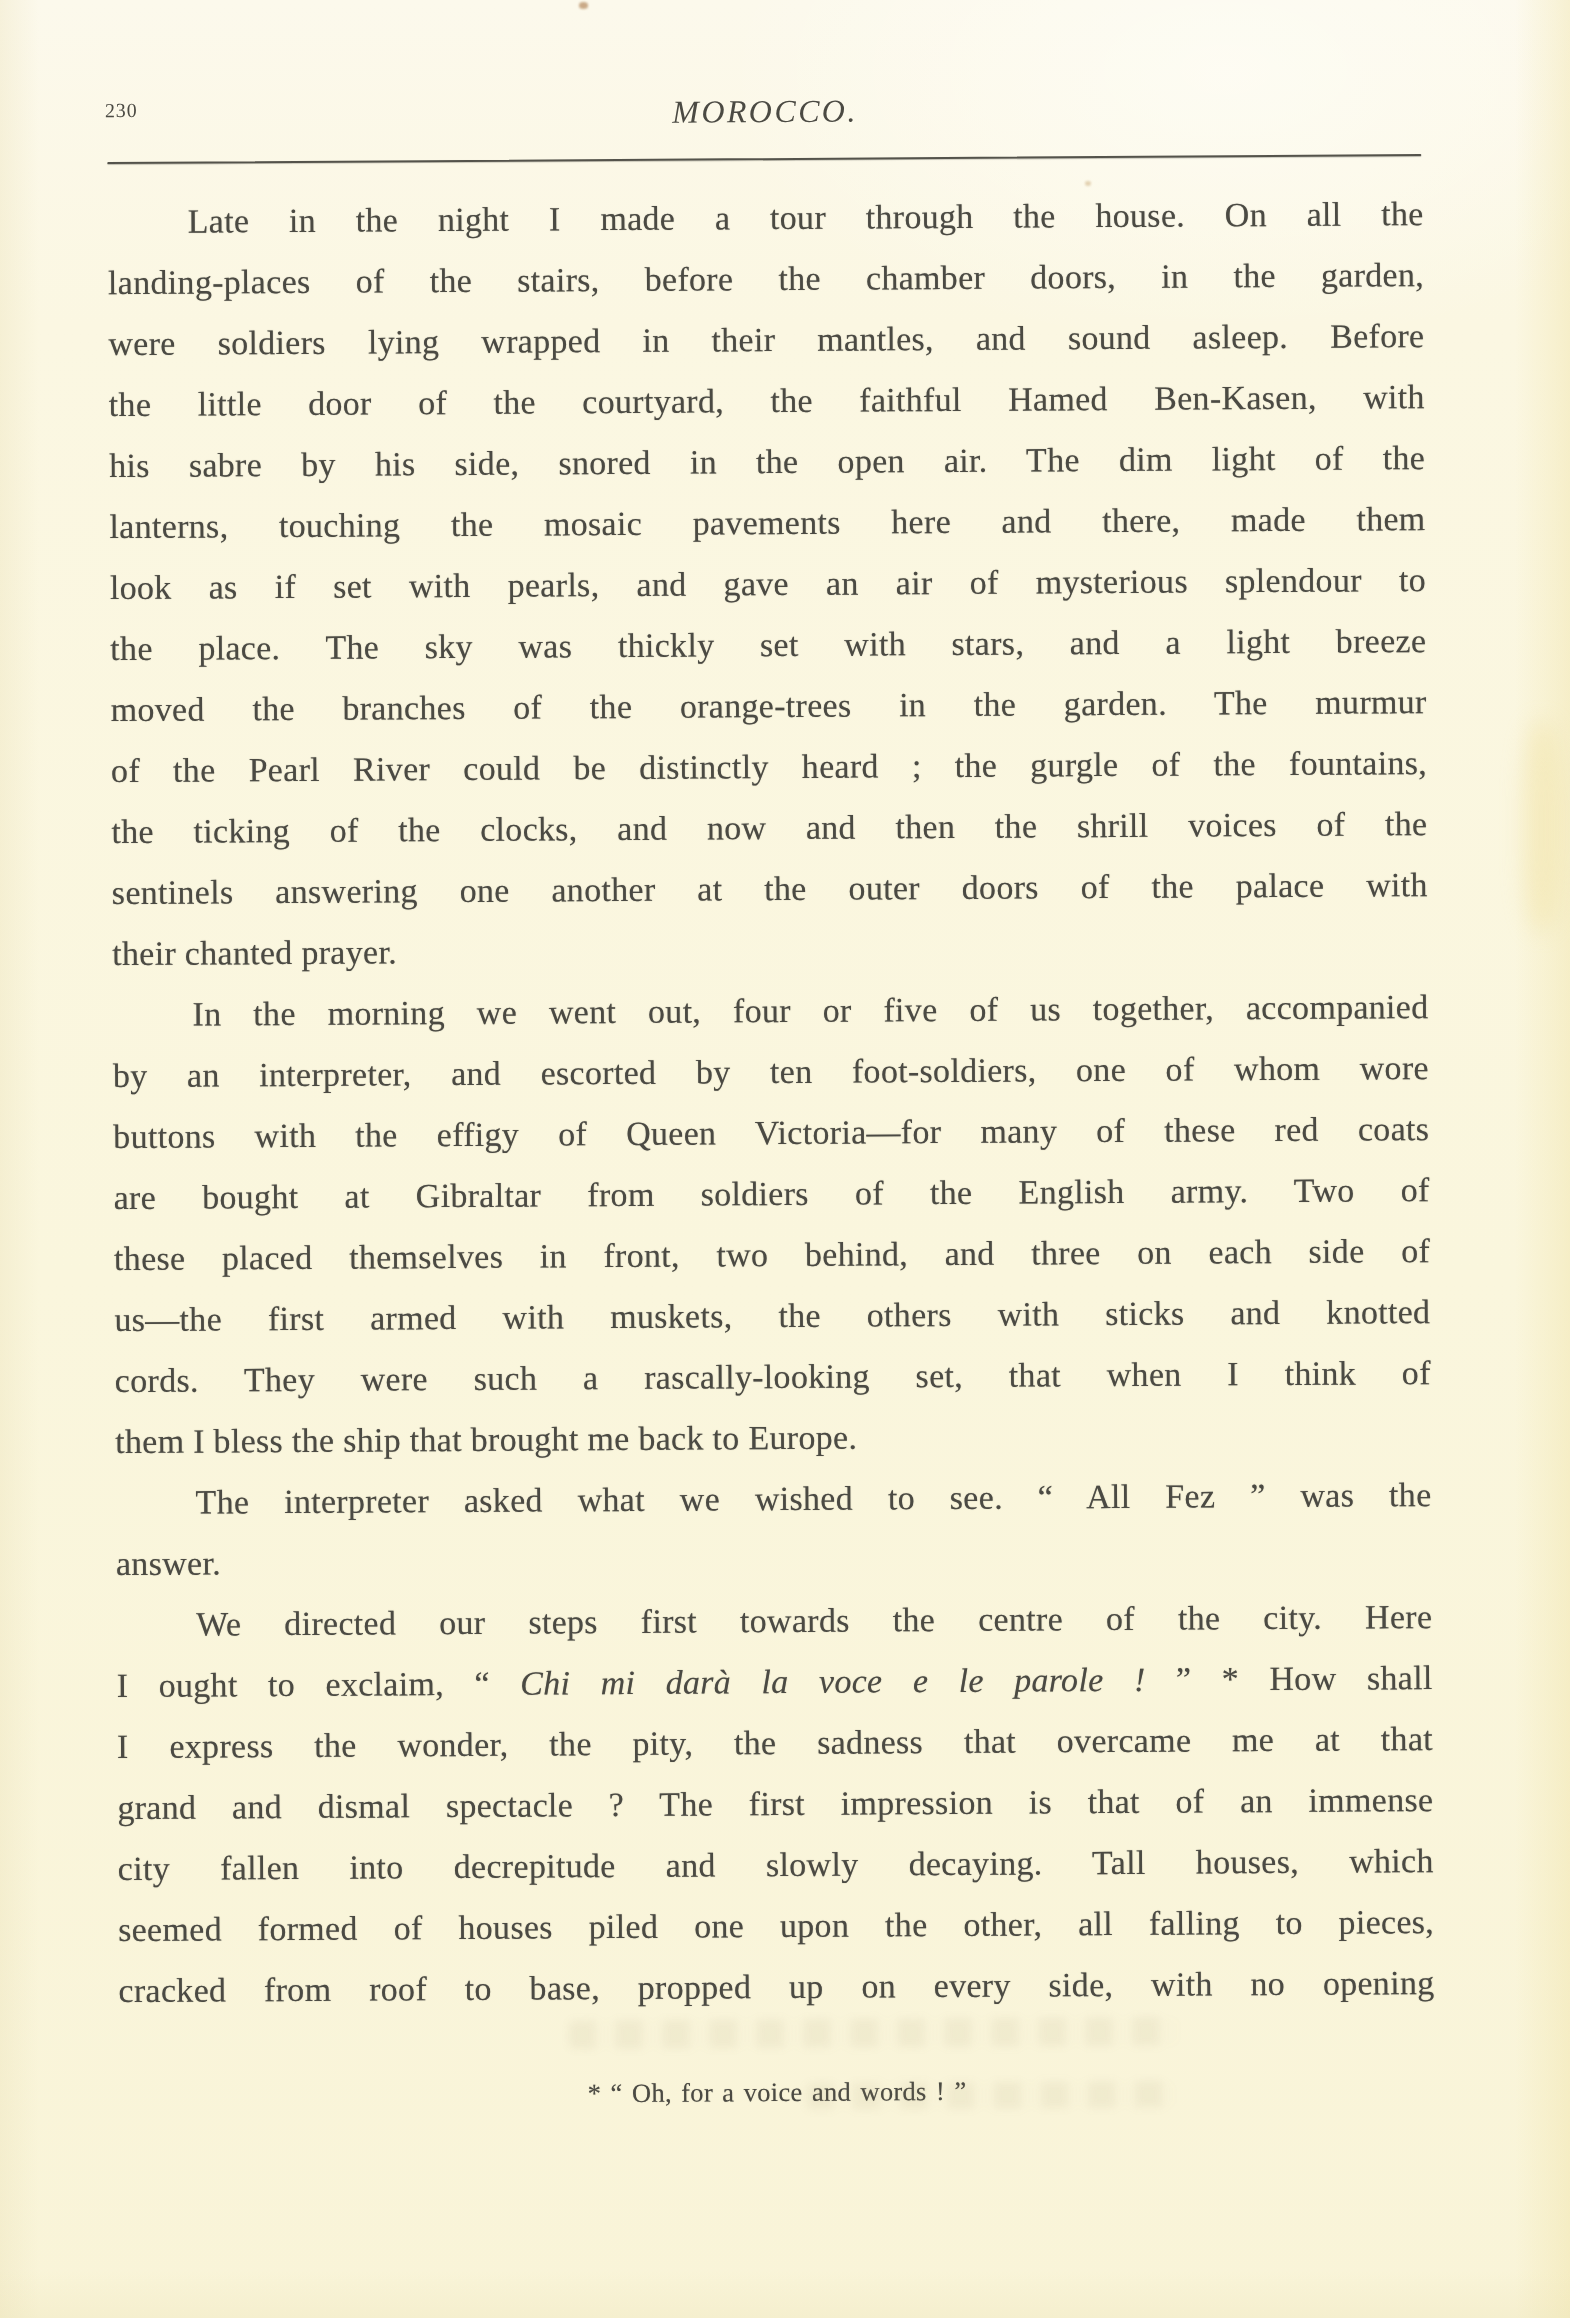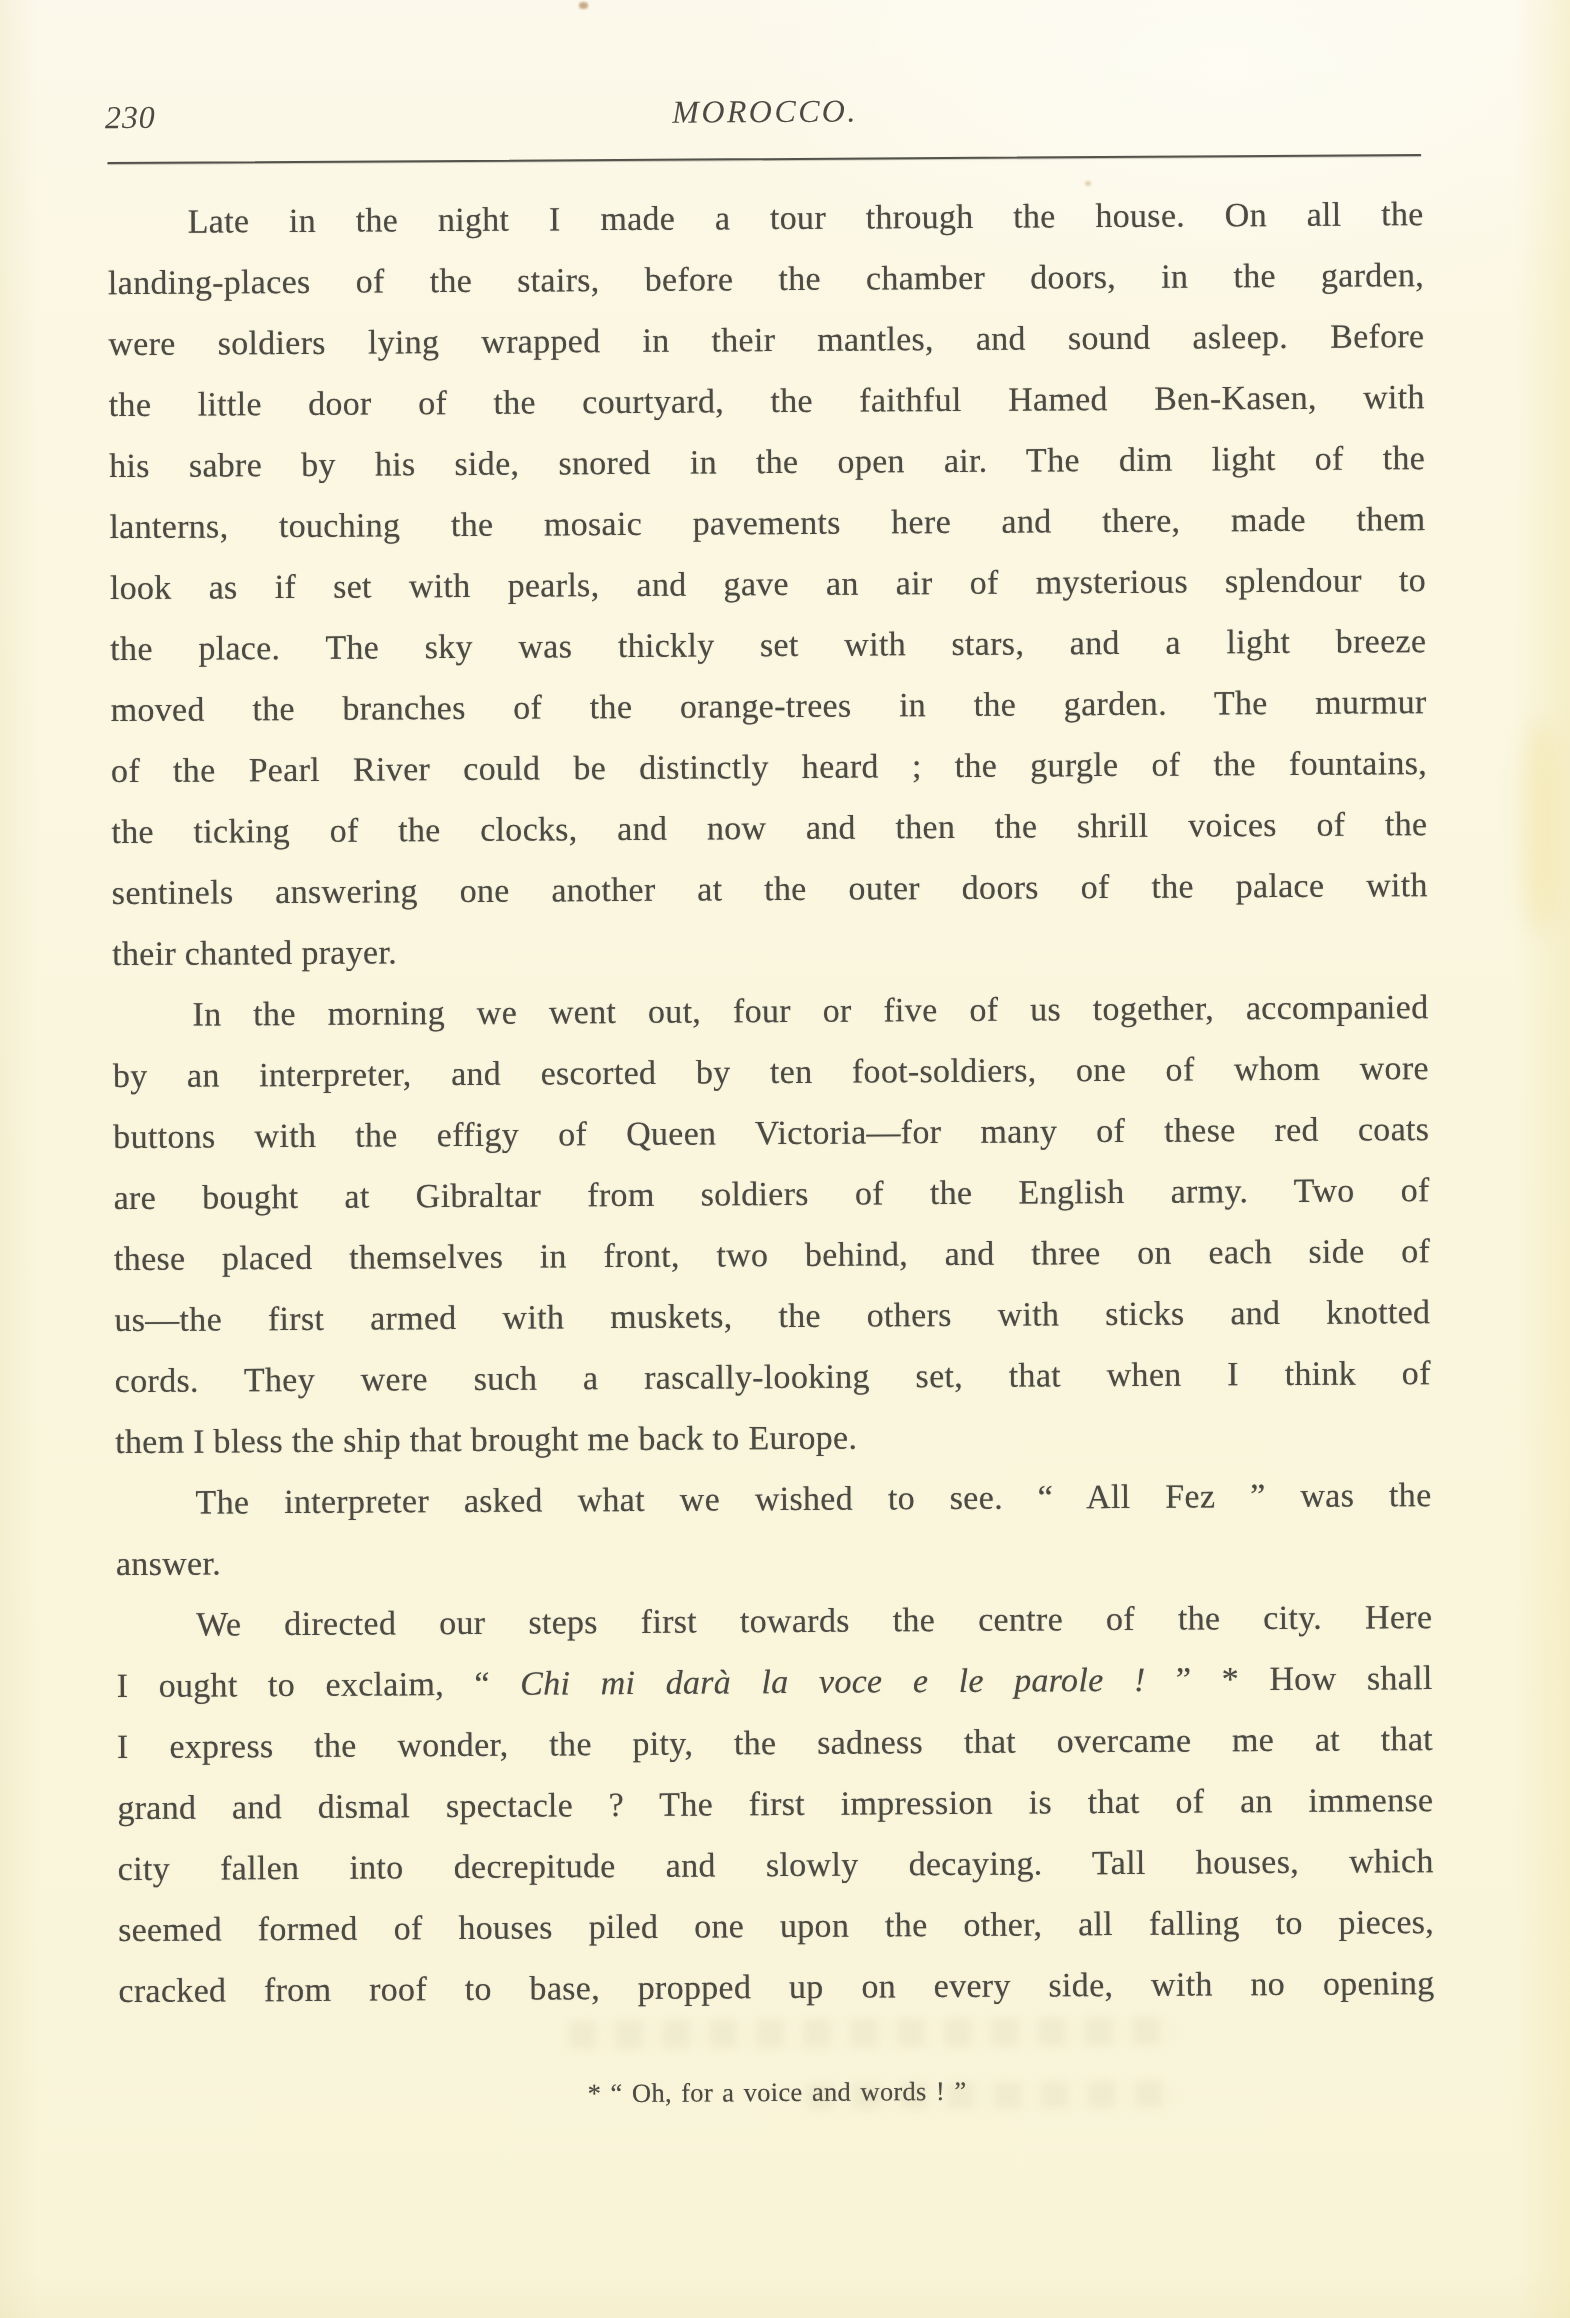--- a/index.html
+++ b/index.html
@@ -32,21 +32,21 @@
   }
   .streak {
     position: absolute; right: 11.2px; top: 722px; width: 37px; height: 209px;
     background: rgba(240,220,140,0.30); filter: blur(11.2px); border-radius: 40%;
     pointer-events: none;
   }
   .content { position: absolute; inset: 0; transform: rotate(-0.35deg); transform-origin: 50% 40%; }
 
   .page-number {
     position: absolute; left: 110px; top: 95px;
-    font-size: 32px; letter-spacing: 0.8px; font-style: italic;
+    font-size: 20px; letter-spacing: 0.8px;
   }
   .running-title {
     position: absolute; left: 112px; top: 93px; width: 1316px;
     text-align: center; font-style: italic; font-size: 32px; letter-spacing: 2.4px;
   }
   .header-rule {
     position: absolute; left: 112px; top: 158px; width: 1314px; height: 2.4px;
     background: #54534b; border-radius: 1.6px;
     box-shadow: 0 0.8px 0.8px rgba(84,83,75,0.35);
   }

